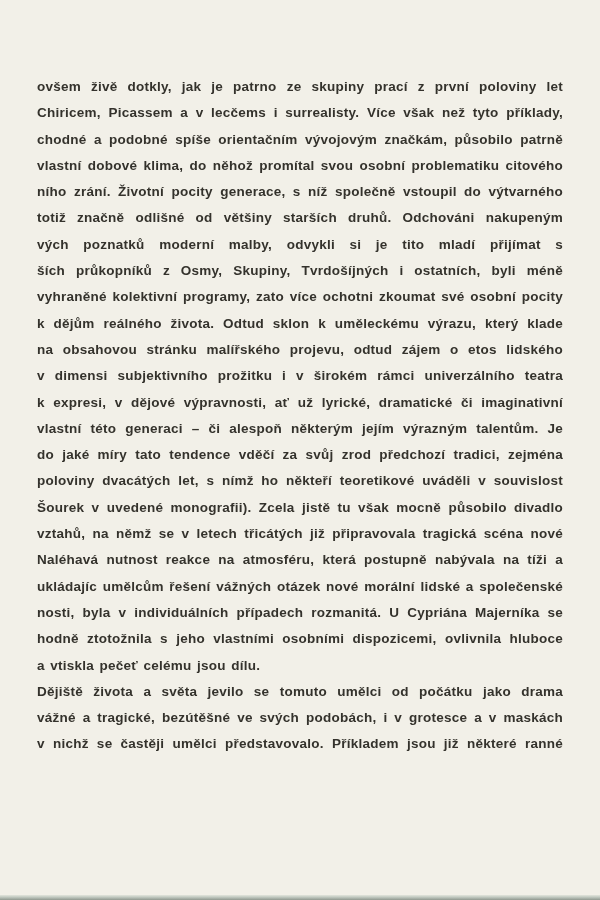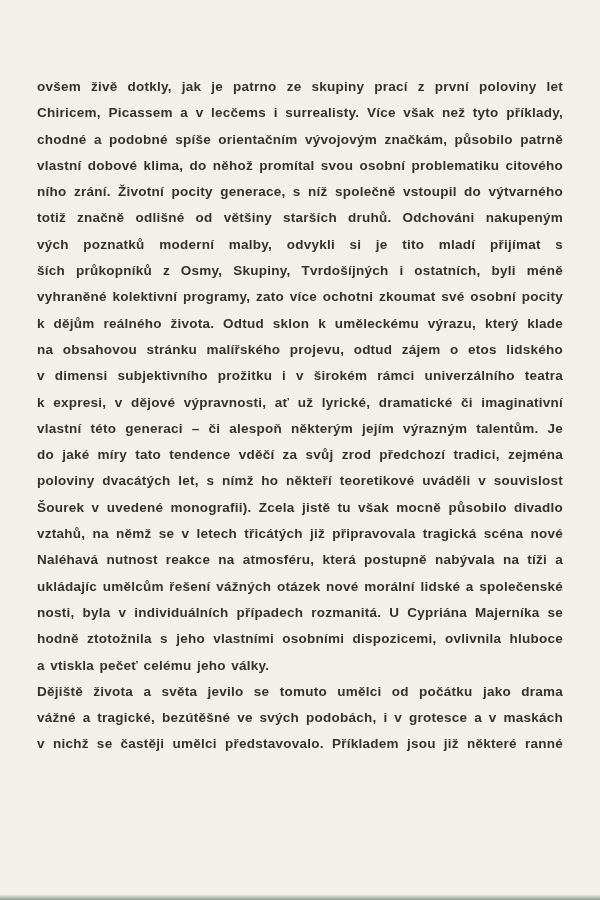--- a/index.html
+++ b/index.html
@@ -67,21 +67,21 @@
       <div class="line">k expresi, v dějové výpravnosti, ať už lyrické, dramatické či imaginativní povahy, byl krátce</div>
       <div class="line">vlastní této generaci – či alespoň některým jejím výrazným talentům. Je dosti sporné,</div>
       <div class="line">do jaké míry tato tendence vděčí za svůj zrod předchozí tradici, zejména vývoji první</div>
       <div class="line">poloviny dvacátých let, s nímž ho někteří teoretikové uváděli v souvislost (např. Karel</div>
       <div class="line">Šourek v uvedené monografii). Zcela jistě tu však mocně působilo divadlo společenských</div>
       <div class="line">vztahů, na němž se v letech třicátých již připravovala tragická scéna nové světové války.</div>
       <div class="line">Naléhavá nutnost reakce na atmosféru, která postupně nabývala na tíži a dramatičnosti,</div>
       <div class="line">ukládajíc umělcům řešení vážných otázek nové morální lidské a společenské zodpověd-</div>
       <div class="line">nosti, byla v individuálních případech rozmanitá. U Cypriána Majerníka se však podivu-</div>
       <div class="line">hodně ztotožnila s jeho vlastními osobními dispozicemi, ovlivnila hluboce jeho filozofii</div>
-      <div class="line para-last">a vtiskla pečeť celému jeho války.</div>
+      <div class="line para-last">a vtiskla pečeť celému jsou dílu.</div>
     </div>
     <div>
       <div class="line">Dějiště života a světa jevilo se tomuto umělci od počátku jako drama většinou krvavě</div>
       <div class="line">vážné a tragické, bezútěšné ve svých podobách, i v grotesce a v maskách burlesky,</div>
       <div class="line">v nichž se častěji umělci představovalo. Příkladem jsou již některé ranné práce, malované</div>
     </div>
   </div>
   <div class="bottom-edge"></div>
 </div>
 

